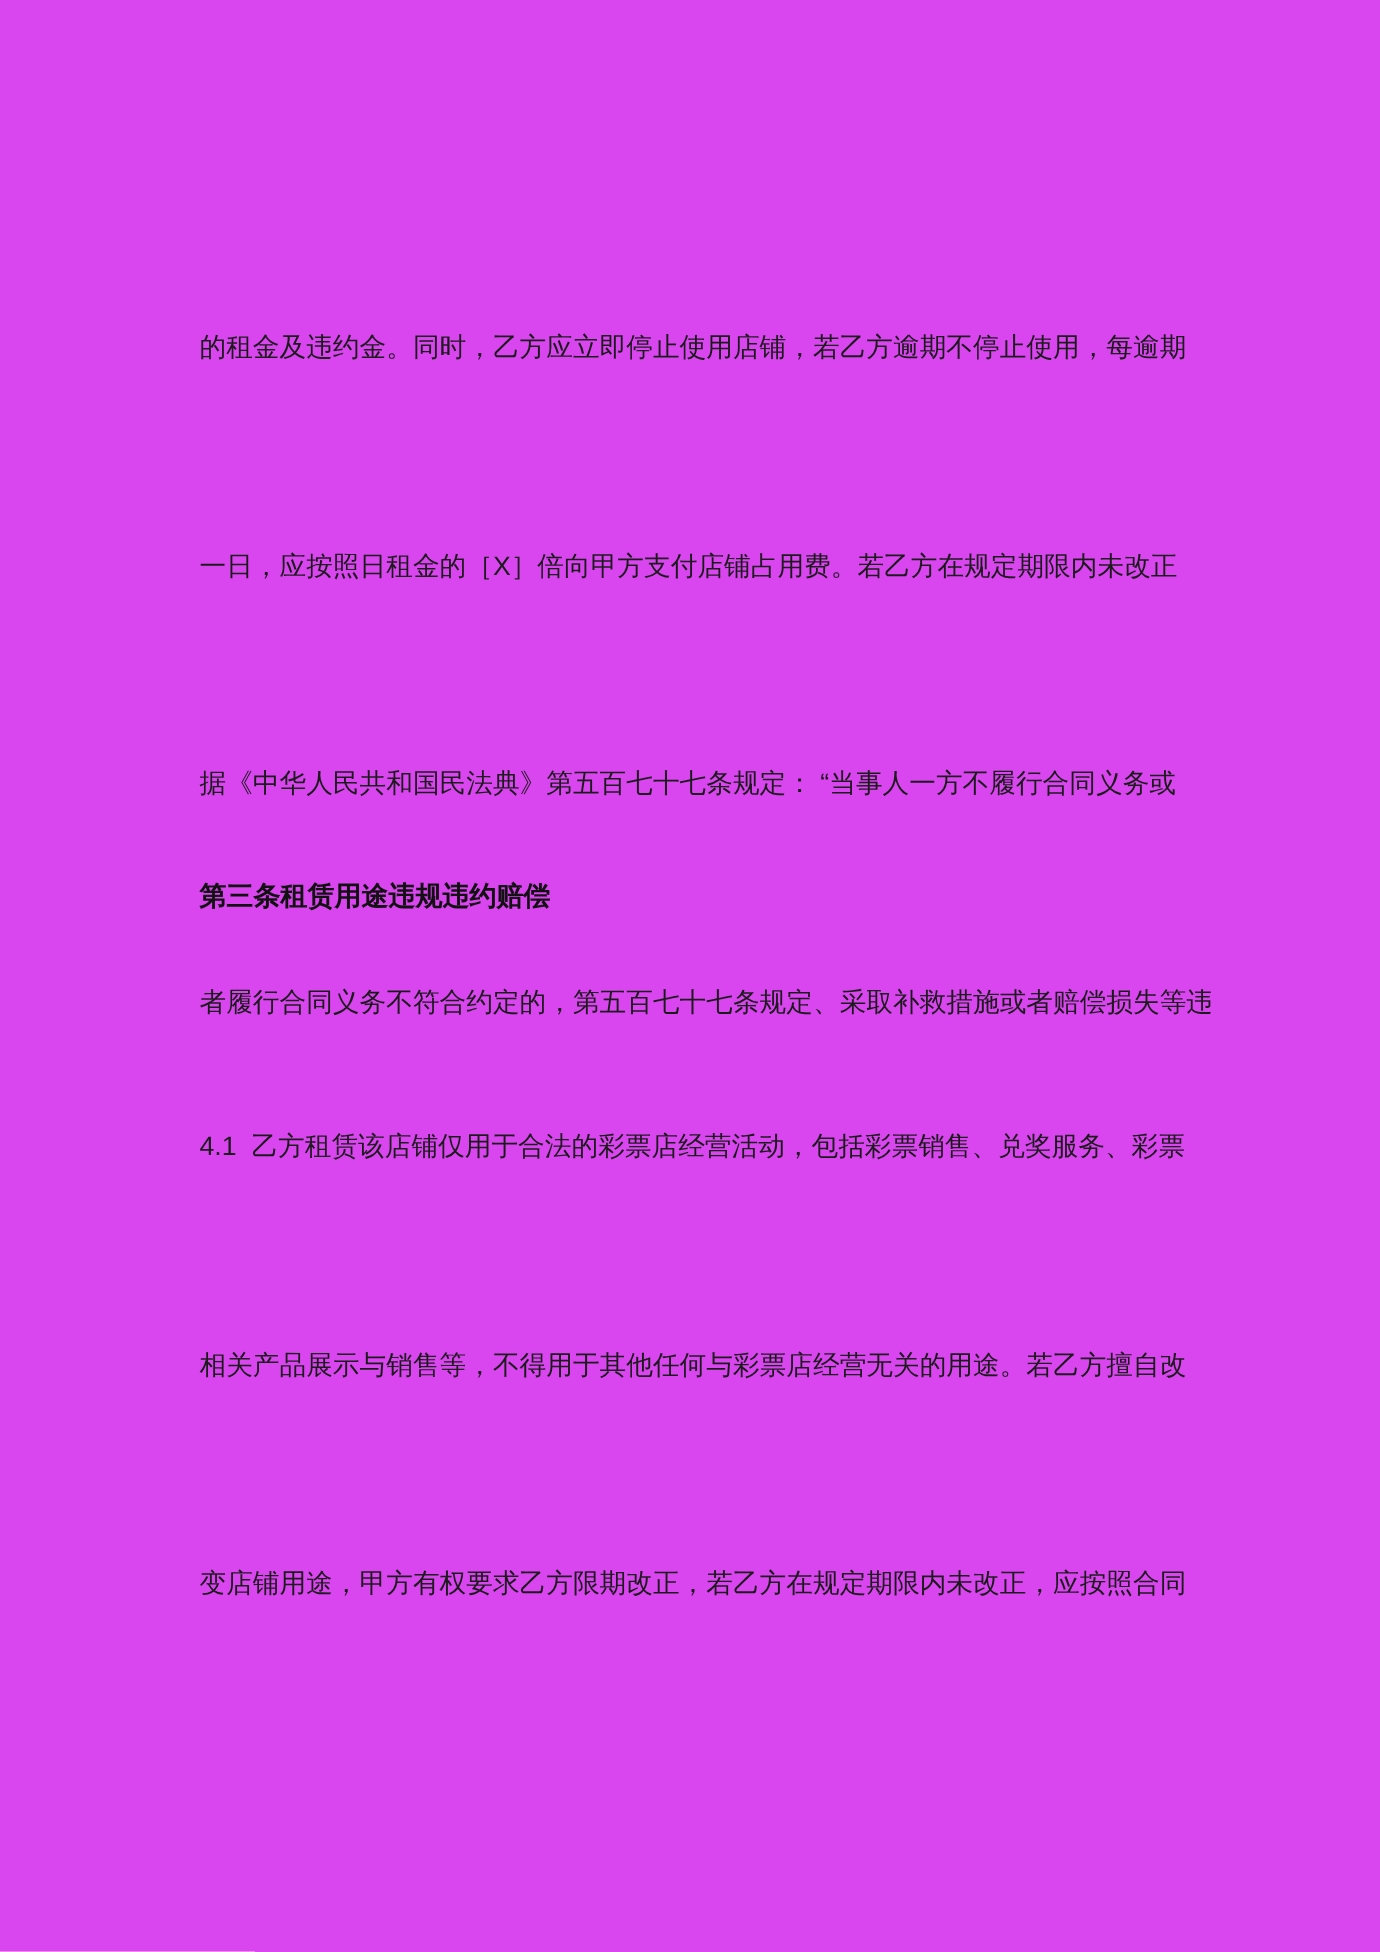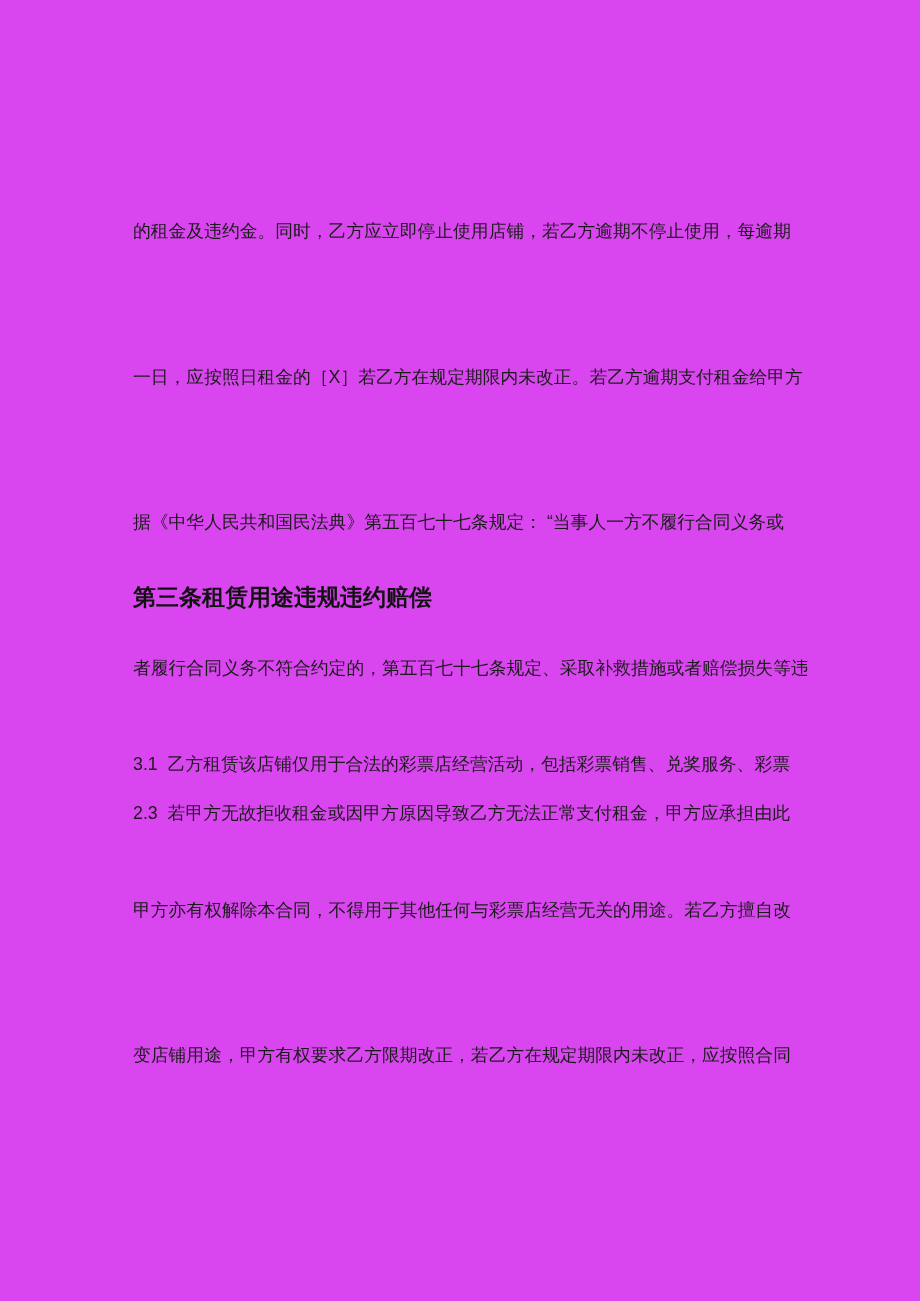--- a/index.html
+++ b/index.html
@@ -31,47 +31,46 @@
   .textblock p {
     margin: 0;
     padding: 0;
   }
   .block-top { top: 110px; }
   .block-s3  { top: 643px; }
   .section-heading {
     position: absolute;
     left: 133px;
     top: 584px;
-    font-size: 23px;
+    font-size: 18px;
     line-height: 26px;
     font-weight: 700;
     color: #111111;
     white-space: pre;
     margin: 0;
   }
 </style>
 </head>
 <body>
 
 <div class="page">
 
   <div class="textblock block-top">
     <p>的租金及违约金。同时，乙方应立即停止使用店铺，若乙方逾期不停止使用，每逾期</p>
-    <p>一日，应按照日租金的［X］若乙方在规定期限内未改正。若乙方逾期支付租金给甲方</p>
+    <p>一日，应按照日租金的［X］倍向甲方支付店铺占用费。若乙方在规定期限内未改正</p>
     <p>据《中华人民共和国民法典》第五百七十七条规定： “当事人一方不履行合同义务或</p>
     <p>者履行合同义务不符合约定的，第五百七十七条规定、采取补救措施或者赔偿损失等违</p>
-    <p>2.3  若甲方无故拒收租金或因甲方原因导致乙方无法正常支付租金，甲方应承担由此</p>
     
   </div>
 
   <h2 class="section-heading">第三条租赁用途违规违约赔偿</h2>
 
   <div class="textblock block-s3">
-    <p>3.1  乙方租赁该店铺仅用于合法的彩票店经营活动，包括彩票销售、兑奖服务、彩票</p>
-    <p>甲方亦有权解除本合同，不得用于其他任何与彩票店经营无关的用途。若乙方擅自改</p>
+    <p>4.1  乙方租赁该店铺仅用于合法的彩票店经营活动，包括彩票销售、兑奖服务、彩票</p>
+    <p>相关产品展示与销售等，不得用于其他任何与彩票店经营无关的用途。若乙方擅自改</p>
     <p>变店铺用途，甲方有权要求乙方限期改正，若乙方在规定期限内未改正，应按照合同</p>
     
     
     
     
     
     
     
   </div>
 

